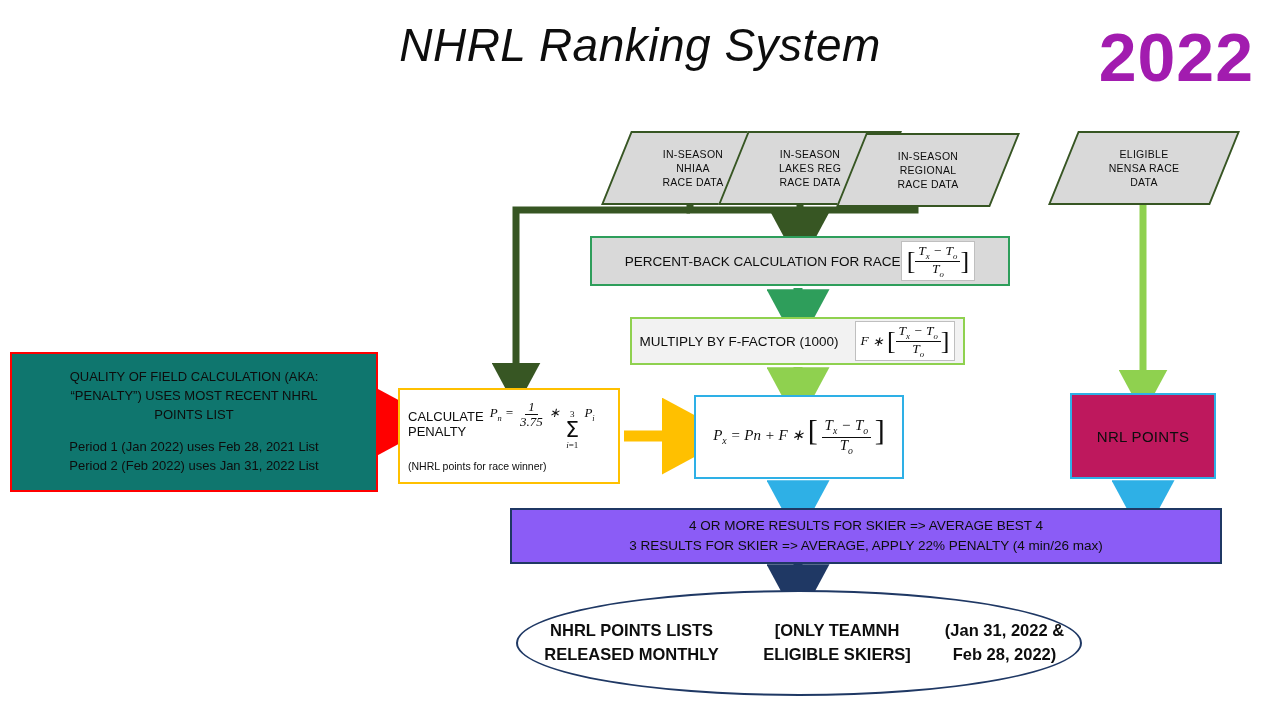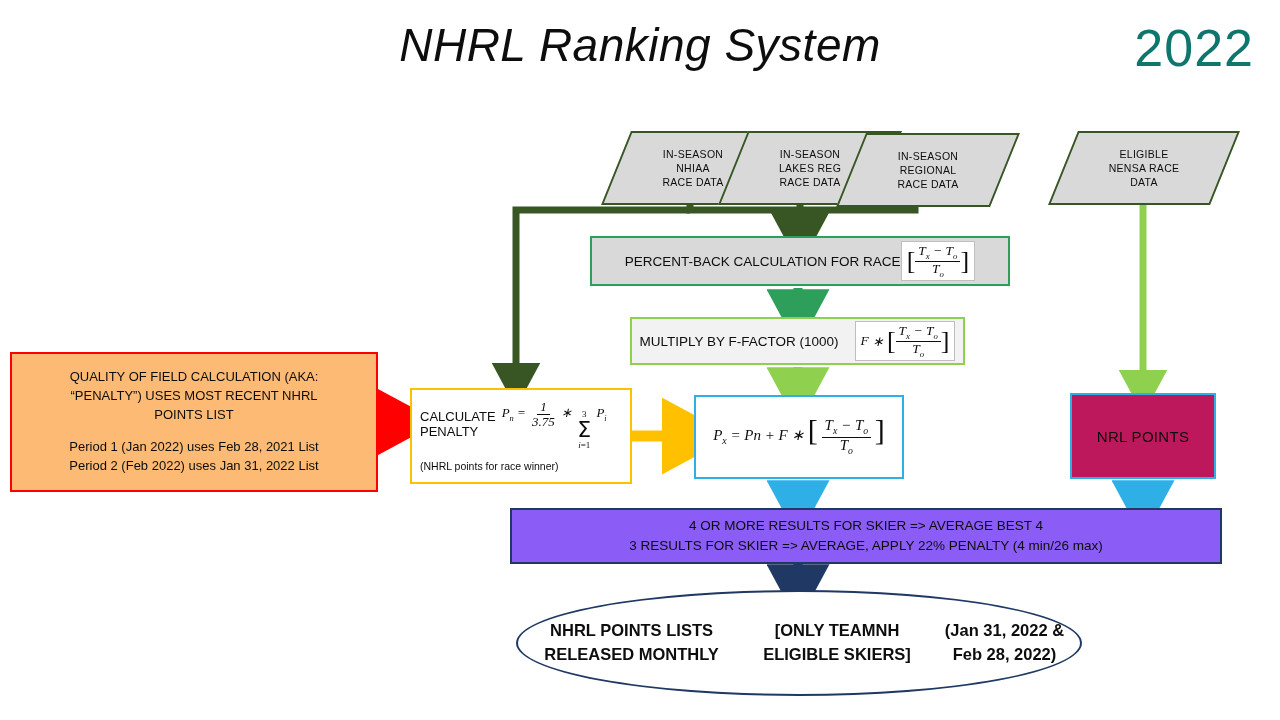--- a/index.html
+++ b/index.html
@@ -26,23 +26,23 @@
     left: 0; top: 18px; width: 1280px;
     text-align: center;
     font-size: 46px;
     font-weight: 400;
     color: #0d0d0d;
     letter-spacing: 0.5px;
     font-style: italic;
   }
   #year-label {
     right: 26px; top: 18px;
-    font-size: 52px;
-    font-weight: 400;
-    color: #0f766e;
+    font-size: 68px;
+    font-weight: 700;
+    color: #a21caf;
     letter-spacing: 1px;
   }
 
   
   .paragram {
     height: 70px;
     background: #d9d9d9;
     border: 2px solid #375623;
     transform: skewX(-22deg);
   }
@@ -83,21 +83,20 @@
   }
   #penalty-box {
     left: 398px; top: 388px; width: 222px; height: 96px;
     background: #ffffff;
     border: 2px solid #ffc000;
     flex-direction: column;
     align-items: flex-start;
     justify-content: center;
     padding: 4px 8px;
     font-size: 13px;
-    margin-left: 12px;
   }
   #penalty-row {
     display: flex;
     align-items: center;
     gap: 6px;
     width: 100%;
   }
   #penalty-title {
     font-size: 13px;
     line-height: 1.15;
@@ -114,21 +113,21 @@
   }
   #nrl-points-box {
     left: 1070px; top: 393px; width: 146px; height: 86px;
     background: #be185d;
     border: 2px solid #2eb0e6;
     font-size: 15px;
     letter-spacing: 0.3px;
   }
   #quality-box {
     left: 10px; top: 352px; width: 368px; height: 140px;
-    background: #fdba74;
+    background: #0f766e;
     border: 2px solid #ff0000;
     flex-direction: column;
     font-size: 13px;
     line-height: 1.45;
     text-align: center;
     padding: 4px 10px;
     box-sizing: border-box;
   }
   #quality-upper { text-align: center; }
   #quality-lower { margin-top: 14px; text-align: center; }

